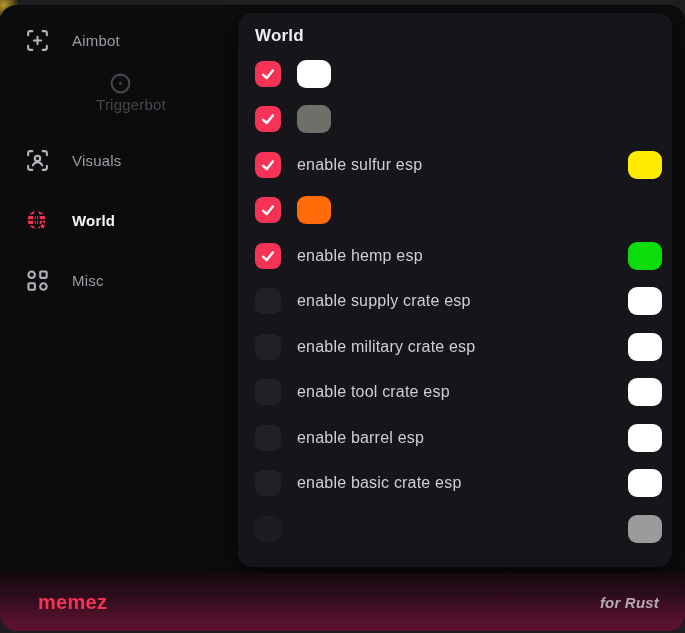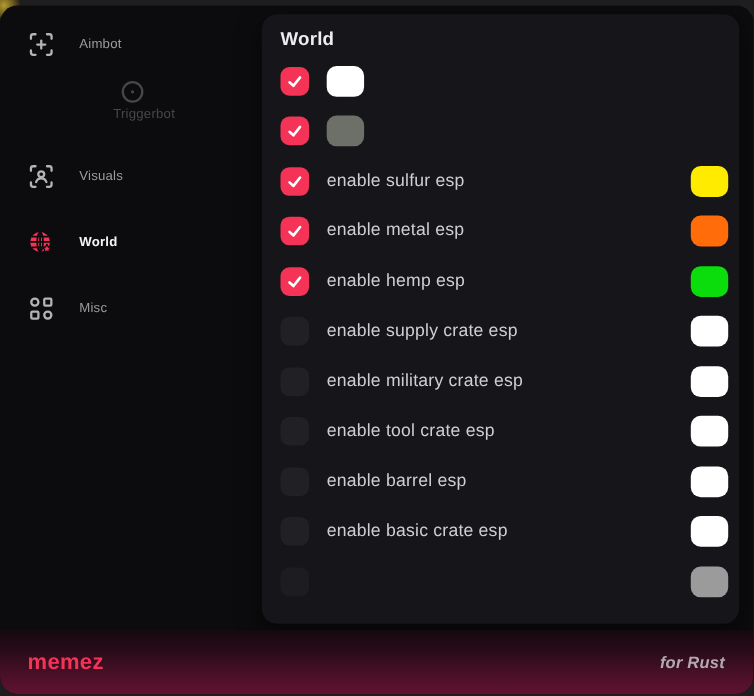--- a/index.html
+++ b/index.html
@@ -38,21 +38,21 @@
     cursor:pointer;
     color:#9c9ca1;
   }
   .side-item .icon{
     width:26px;height:26px;margin-right:22px;
     display:flex;align-items:center;justify-content:center;
     color:#b4b4b8;
     flex:0 0 auto;
   }
   .side-item .side-label{
-    font-size:12px;
+    font-size:15px;
     letter-spacing:.2px;
   }
   .side-item.disabled{color:#47474b;flex-direction:column;}
   .side-item.disabled .icon{color:#47474b;}
   .side-item.active{color:#f5f5f7;}
   .side-item.active .side-label{font-weight:700;}
   .side-item.active .icon{color:var(--accent);}
   
   .panel{
     position:absolute;left:238px;top:8px;width:434px;height:554px;
@@ -92,21 +92,21 @@
     cursor:pointer;
     flex:0 0 auto;
   }
   .esp-row.partial .checkbox{background:#1d1d21;}
   
   .footer{
     position:absolute;left:0;right:0;bottom:0;height:58px;
     border-radius:0 0 16px 16px;
     background:linear-gradient(180deg,#15090e 0%,#2b0c1a 35%,#4c1028 72%,#5f1231 100%);
     display:flex;align-items:center;justify-content:space-between;
-    padding:0 26px 0 25px;
+    padding:0 26px 0 38px;
   }
   .brand{
     font-size:20px;font-weight:700;color:var(--accent);
     letter-spacing:.3px;
   }
   .tagline{
     font-size:15px;font-weight:700;font-style:italic;color:#b2aaae;
     letter-spacing:.2px;
   }
 </style>
@@ -214,21 +214,20 @@
           <span class="row-label">enable sulfur esp</span>
           <span class="swatch" style="background: rgb(255, 235, 0);"></span>
         </div>
 
         <div class="esp-row">
           <span class="checkbox checked">
             <svg width="16" height="16" viewBox="0 0 20 20">
               <polyline points="4,11 8.5,15 16,5.5" fill="none" stroke="#ffffff" stroke-width="3" stroke-linecap="round" stroke-linejoin="round"></polyline>
             </svg>
           </span>
-          <span class="row-label">enable metal esp</span>
           <span class="swatch" style="background: rgb(255, 108, 9);"></span>
         </div>
 
         <div class="esp-row">
           <span class="checkbox checked">
             <svg width="16" height="16" viewBox="0 0 20 20">
               <polyline points="4,11 8.5,15 16,5.5" fill="none" stroke="#ffffff" stroke-width="3" stroke-linecap="round" stroke-linejoin="round"></polyline>
             </svg>
           </span>
           <span class="row-label">enable hemp esp</span>

